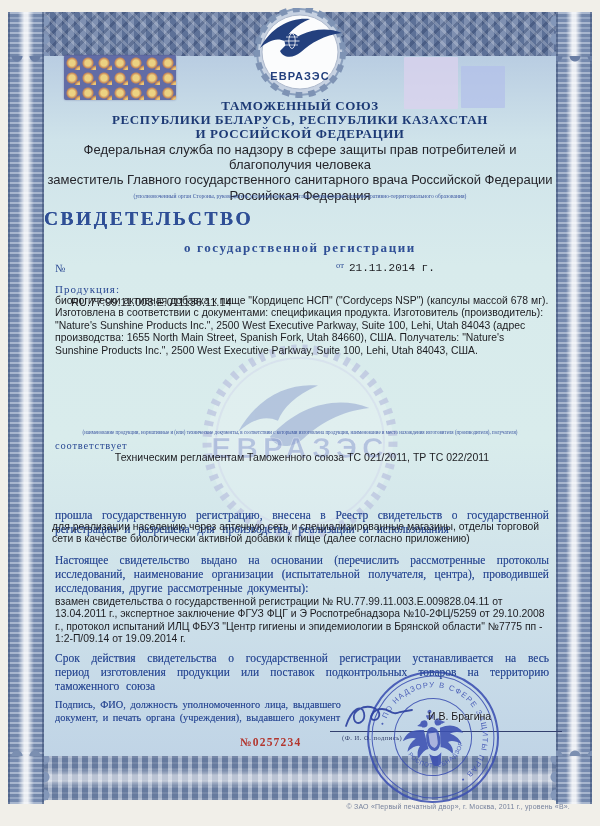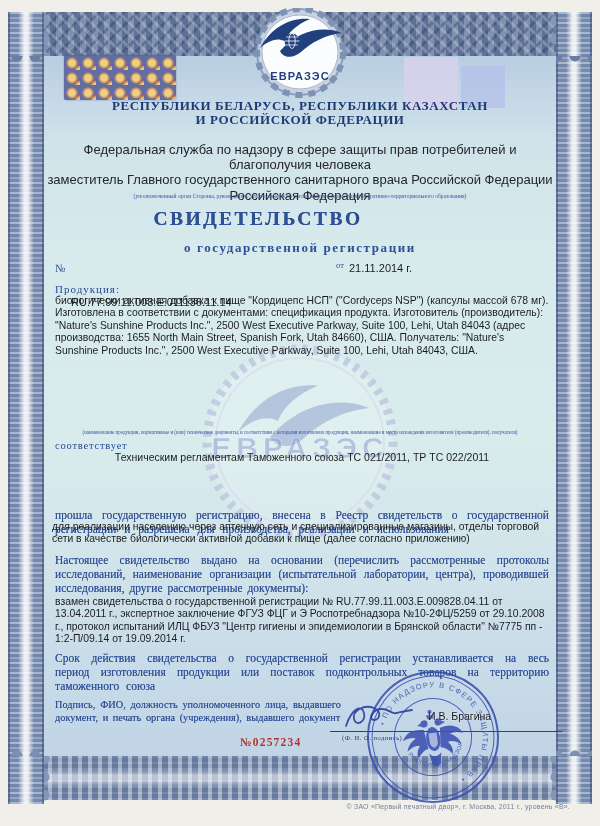--- a/index.html
+++ b/index.html
@@ -69,28 +69,28 @@
   
   .medallion-top{left:250px;top:8px;width:100px;height:92px;z-index:3;color:#23407e;}
   .watermark{left:160px;top:342px;width:280px;height:212px;z-index:1;color:rgba(122,142,198,.50);}
   .union{left:44px;top:99px;width:512px;z-index:5;font-family:"Liberation Serif",serif;
     font-weight:bold;font-size:13px;line-height:1.0;color:#1d3a75;letter-spacing:.6px;text-align:center;}
   .union div{margin-bottom:1px;}
   .authority{left:44px;top:142px;width:512px;z-index:5;font-size:13px;line-height:1.17;text-align:center;color:#25252b;}
   .cap1{left:60px;top:193px;width:480px;z-index:5;font-family:"Liberation Serif",serif;
     font-size:6px;color:#3a55a0;text-align:center;white-space:nowrap;transform:scaleX(.93);transform-origin:center;}
   .title{left:44px;top:208px;width:428px;z-index:5;font-family:"Liberation Serif",serif;
-    font-weight:bold;font-size:19.5px;letter-spacing:2.5px;color:#2f4f96;text-align:center;text-shadow:0 0 .5px #2f4f96;}
+    font-weight:bold;font-size:19.5px;letter-spacing:2.5px;color:#2f4f96;text-align:left;text-shadow:0 0 .5px #2f4f96;}
   .subtitle{left:44px;top:240px;width:512px;z-index:5;font-family:"Liberation Serif",serif;
     font-weight:bold;font-size:13px;letter-spacing:1.6px;color:#2f4f96;text-align:center;}
   .regline{left:55px;top:262px;width:494px;height:16px;z-index:5;}
   .regline .no{position:absolute;left:0;font-family:"Liberation Serif",serif;font-size:11px;color:#2b4a94;}
   .regline .num{position:absolute;left:16px;font-size:11px;color:#1c1c20;margin-top:34px;}
   .regline .ot{position:absolute;left:281px;top:-2px;font-family:"Liberation Serif",serif;font-size:8.5px;color:#2b4a94;}
-  .regline .date{position:absolute;left:294px;font-size:11px;color:#1c1c20;}
+  .regline .date{position:absolute;left:294px;font-size:11px;color:#1c1c20;font-family:Liberation Mono, monospace;}
   .prodlabel{left:55px;top:283px;z-index:5;font-family:"Liberation Serif",serif;font-size:11px;letter-spacing:1px;color:#2b4a94;}
   .prodtext{left:55px;top:295px;width:494px;z-index:5;font-size:10.4px;line-height:1.2;color:#1c1c20;}
   .cap2{left:40px;top:429px;width:520px;z-index:5;font-family:"Liberation Serif",serif;
     font-size:5.2px;color:#3a55a0;text-align:center;white-space:nowrap;transform:scaleX(.96);transform-origin:center;}
   .sootv{left:55px;top:440px;z-index:5;font-family:"Liberation Serif",serif;font-size:10.5px;letter-spacing:.8px;color:#2b4a94;}
   .regs{left:55px;top:451px;width:494px;z-index:5;font-size:10.5px;color:#1c1c20;text-align:center;}
   .para-blue{font-family:"Liberation Serif",serif;color:#2b4a94;font-size:11.5px;line-height:1.22;text-align:justify;z-index:5;text-shadow:0 0 .4px rgba(43,74,148,.6);}
   .p-reg{left:55px;top:482px;width:494px;word-spacing:5px;margin-top:26px;}
   .p-usage{left:52px;top:521px;width:500px;z-index:5;font-size:10.4px;line-height:1.2;color:#1c1c20;}
   .p-issued{left:55px;top:553px;width:494px;word-spacing:2px;}
@@ -147,20 +147,21 @@
   <svg class="abs watermark" viewBox="0 0 280 212">
     <circle cx="140" cy="100" r="93" fill="rgba(255,255,255,.18)" stroke="rgba(190,200,225,.85)" stroke-width="9" stroke-dasharray="5 6"></circle>
     <circle cx="140" cy="100" r="84" fill="none" stroke="rgba(210,218,235,.6)" stroke-width="2"></circle>
     <g transform="translate(62,26) scale(1.6)" opacity=".85">
       <use href="#swoosh"></use>
     </g>
     <text x="140" y="116" text-anchor="middle" font-family="Liberation Sans, sans-serif" font-size="30" font-weight="bold" letter-spacing="5" fill="rgba(142,158,208,.55)" stroke="rgba(255,255,255,.5)" stroke-width=".6">ЕВРАЗЭС</text>
   </svg>
 
   <div class="abs union">
+    <div>ТАМОЖЕННЫЙ СОЮЗ</div>
     <div>РЕСПУБЛИКИ БЕЛАРУСЬ, РЕСПУБЛИКИ КАЗАХСТАН</div>
     <div>И РОССИЙСКОЙ ФЕДЕРАЦИИ</div>
   </div>
   <div class="abs authority">
     <div>Федеральная служба по надзору в сфере защиты прав потребителей и благополучия человека</div>
     <div>заместитель Главного государственного санитарного врача Российской Федерации</div>
     <div>Российская Федерация</div>
   </div>
   <div class="abs cap1">(уполномоченный орган Стороны, руководитель уполномоченного органа, наименование административно-территориального образования)</div>
 
@@ -176,21 +177,21 @@
 
   <div class="abs prodlabel">Продукция:</div>
   <div class="abs prodtext">биологически активная добавка к пище "Кордицепс НСП" ("Cordyceps NSP") (капсулы массой 678 мг). Изготовлена в соответствии с документами: спецификация продукта. Изготовитель (производитель): "Nature's Sunshine Products Inc.", 2500 West Executive Parkway, Suite 100, Lehi, Utah 84043 (адрес производства: 1655 North Main Street, Spanish Fork, Utah 84660), США. Получатель: "Nature's Sunshine Products Inc.", 2500 West Executive Parkway, Suite 100, Lehi, Utah 84043, США.</div>
   <div class="abs cap2">(наименование продукции, нормативные и (или) технические документы, в соответствии с которыми изготовлена продукция, наименование и место нахождения изготовителя (производителя), получателя)</div>
 
   <div class="abs sootv">соответствует</div>
   <div class="abs regs">Техническим регламентам Таможенного союза ТС 021/2011, ТР ТС 022/2011</div>
   <div class="abs para-blue p-reg">прошла государственную регистрацию, внесена в Реестр свидетельств о государственной регистрации и разрешена для производства, реализации и использования</div>
   <div class="abs p-usage">для реализации населению через аптечную сеть и специализированные магазины, отделы торговой сети в качестве биологически активной добавки к пище (далее согласно приложению)</div>
 
-  <div class="abs para-blue p-issued">Настоящее свидетельство выдано на основании (перечислить рассмотренные протоколы исследований, наименование организации (испытательной лаборатории, центра), проводившей исследования, другие рассмотренные документы):</div>
+  <div class="abs para-blue p-issued">Настоящее свидетельство выдано на основании (перечислить рассмотренные протоколы исследований, наименование организации (испытательной получателя, центра), проводившей исследования, другие рассмотренные документы):</div>
   <div class="abs p-docs">взамен свидетельства о государственной регистрации № RU.77.99.11.003.E.009828.04.11 от 13.04.2011 г., экспертное заключение ФГУЗ ФЦГ и Э Роспотребнадзора №10-2ФЦ/5259 от 29.10.2008 г., протокол испытаний ИЛЦ ФБУЗ "Центр гигиены и эпидемиологии в Брянской области" №7775 пп - 1:2-П/09.14 от 19.09.2014 г.</div>
 
   <div class="abs para-blue p-valid">Срок действия свидетельства о государственной регистрации устанавливается на весь период изготовления продукции или поставок подконтрольных товаров на территорию таможенного союза</div>
 
   <div class="abs para-blue p-sig">Подпись, ФИО, должность уполномоченного лица, выдавшего документ, и печать органа (учреждения), выдавшего документ</div>
   <div class="abs serial">№0257234</div>
   <div class="abs sigline"></div>
   <div class="abs sigline-cap">(Ф. И. О. подпись)</div>
 
   <svg class="abs stamp" viewBox="0 0 140 140">

